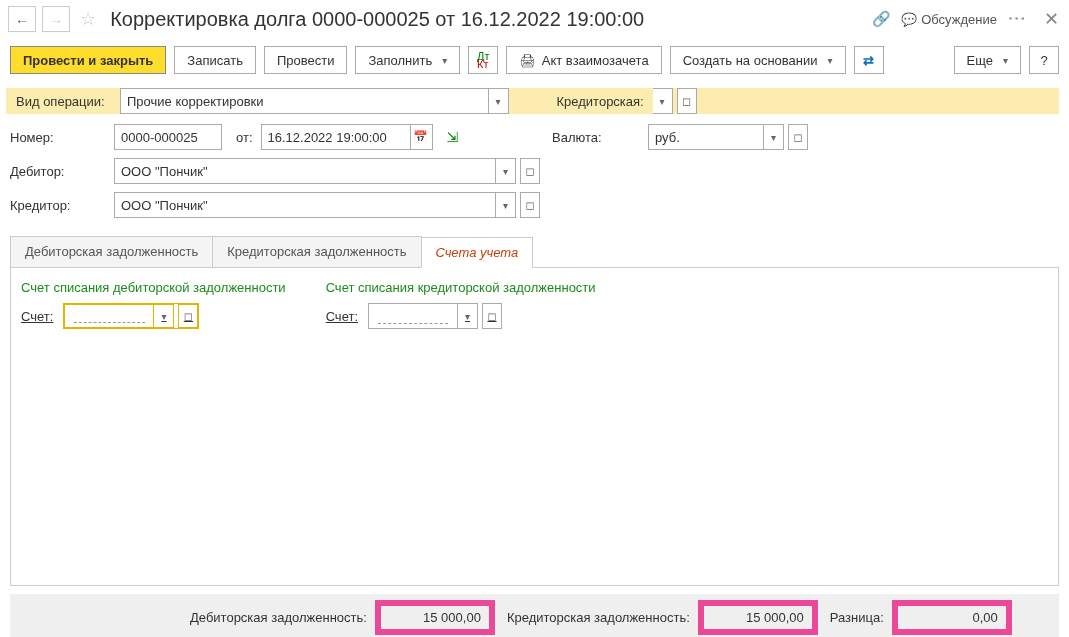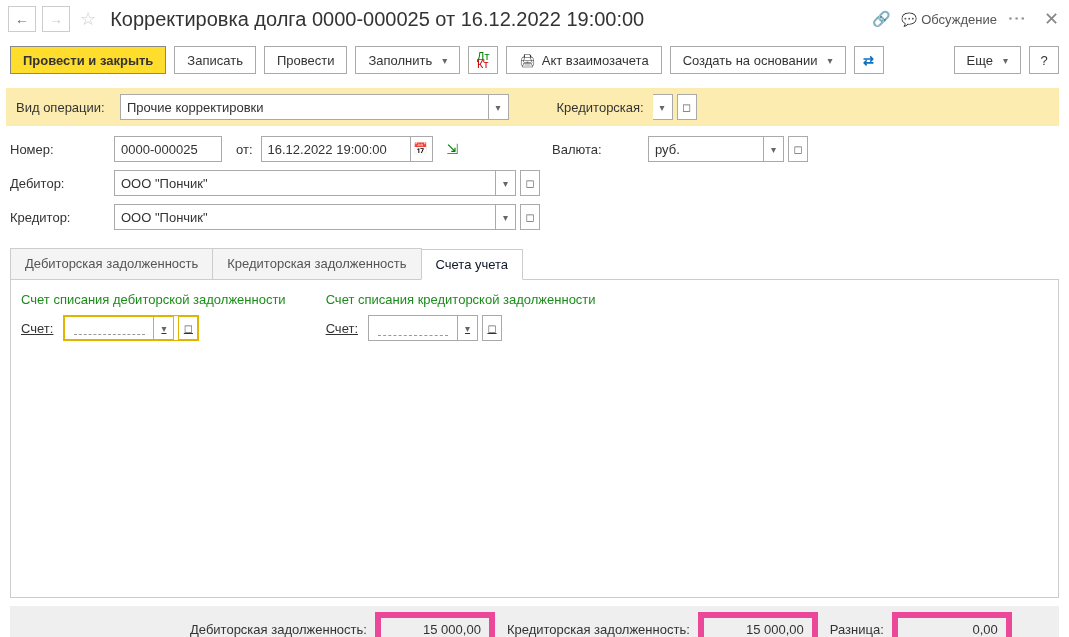--- a/index.html
+++ b/index.html
@@ -19,21 +19,21 @@
   .toolbar { display: flex; align-items: center; gap: 8px; padding: 8px 10px 14px 10px; }
   .btn { border: 1px solid #aaa; background: #fff; padding: 0 12px; height: 28px; display: flex; align-items: center; gap: 6px; cursor: pointer; font-size: 13px; }
   .btn-primary { background: #ffdd2d; border-color: #888; font-weight: bold; }
   .btn-dropdown::after { content: "▾"; font-size: 10px; color: #666; margin-left: 4px; }
   .icon-btn { width: 30px; justify-content: center; padding: 0; }
   .toolbar-spacer { flex: 1; }
   .dt-kt { font-size: 11px; line-height: 8px; }
   .dt-kt .dt { color: green; }
   .dt-kt .kt { color: #c00; }
   
-  .op-row { display: flex; align-items: center; background: #ffe8a8; padding: 6px 10px; gap: 24px; margin: 0 10px 0 6px; border: 1px solid #e6c560; border-right:none; border-left:none; border-top:none; border-bottom:none;}
+  .op-row { display: flex; align-items: center; background: #ffe8a8; padding: 0 10px; gap: 24px; margin: 0 10px 0 6px; border: 1px solid #e6c560; border-right:none; border-left:none; border-top:none; border-bottom:none;}
   .op-row { background: linear-gradient(#fdecb0, #fdecb0);}
   .op-label { width: 96px; }
   .select-field { display: flex; align-items: stretch; height: 26px; flex:1; }
   .select-input { border: 1px solid #aaa; background: #fff; padding: 0 6px; flex: 1; display:flex; align-items:center; }
   .select-drop { width: 20px; border: 1px solid #aaa; border-left: none; background: #fff; display: flex; align-items: center; justify-content: center; font-size: 10px; color: #666; }
   .select-open { width: 20px; border: 1px solid #aaa; border-left: none; background: #fff; display: flex; align-items: center; justify-content: center; font-size: 11px; color: #666; margin-left:4px; border-left:1px solid #aaa;}
   
   .op-row .op-left { display:flex; align-items:center; flex:1; gap:8px; }
   .op-row .op-right { display:flex; align-items:center; flex:1; gap:8px; margin-left: 24px;}
   
@@ -42,21 +42,21 @@
   .col-left { display: flex; align-items: center; width: 530px; gap: 8px; }
   .col-right { display: flex; align-items: center; flex: 1; gap: 8px; margin-left: 12px; }
   .flabel { width: 96px; }
   .flabel2 { width: 88px; }
   .text-input { border: 1px solid #aaa; height: 26px; padding: 0 6px; background: #fff; display:flex; align-items:center; }
   .calendar-btn { width: 22px; height: 26px; border: 1px solid #aaa; border-left:none; display:flex; align-items:center; justify-content:center; font-size:12px;}
   .link-arrow { color: green; font-size: 14px; margin-left:6px;}
   
   .tabs { display: flex; margin: 6px 10px 0 10px; border-bottom: 1px solid #ccc; }
   .tab { padding: 7px 14px; border: 1px solid #ccc; border-bottom: none; margin-right: -1px; background: #f4f4f4; color: #555; cursor:pointer; position:relative; }
-  .tab.active { background: #fff; color: #0f172a; z-index: 2; border-bottom: 1px solid #fff; bottom: -1px;}
+  .tab.active { background: #fff; color: #c2410c; z-index: 2; border-bottom: 1px solid #fff; bottom: -1px; font-style: italic;}
   
   .tab-body { border: 1px solid #ccc; border-top: none; margin: 0 10px; padding: 12px 10px; height: 318px; }
   .accounts-row { display: flex; gap: 40px; }
   .acc-col { }
   .acc-title { color: #1a8c1a; margin-bottom: 8px; }
   .acc-field { display: flex; align-items: center; gap: 10px; text-decoration: underline; }
   .acc-input-wrap { display:flex; height:26px;}
   .acc-input-wrap.highlight { border: 1px solid #e0b400; }
   .acc-input-wrap.highlight .acc-input,
   .acc-input-wrap.highlight .select-drop,

